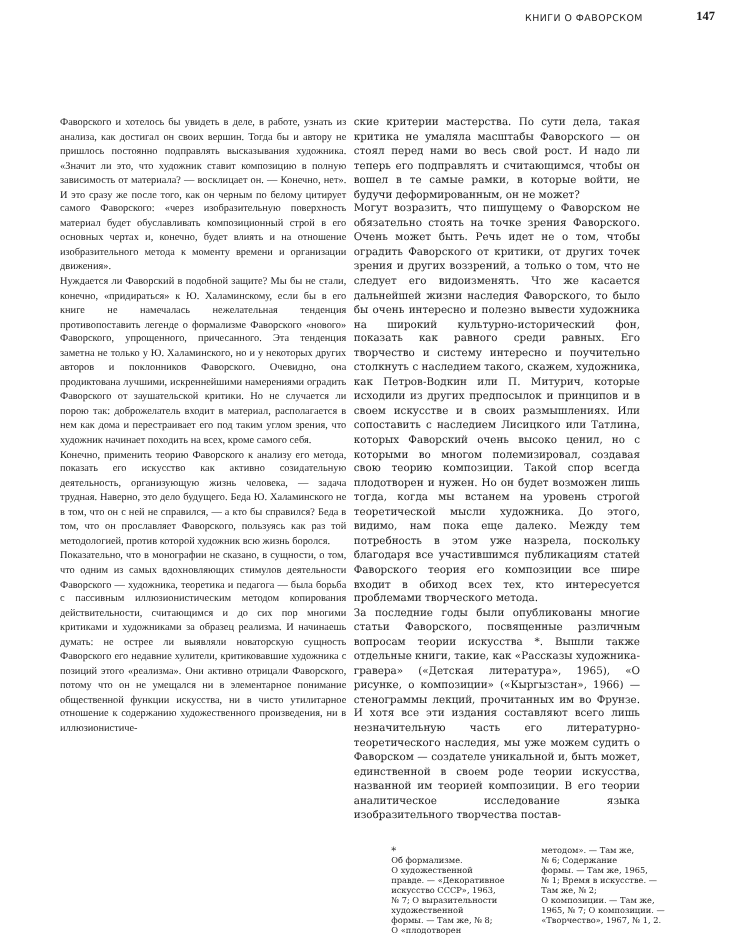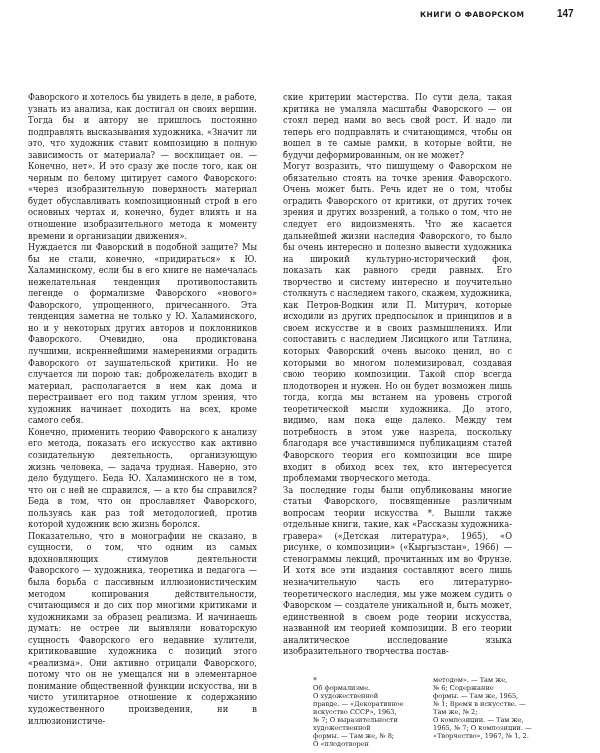--- a/index.html
+++ b/index.html
@@ -1,22 +1,22 @@
 <!DOCTYPE html>
 <html><head>
 <meta charset="utf-8">
 <style>
   html, body { margin:0; padding:0; background:#fff; }
   body { width:600px; height:753px; position:relative; overflow:hidden; font-family:"DejaVu Serif", serif; color:#1a1a1a; }
   .header { position:absolute; top:8px; left:0; width:600px; height:16px; }
-  .running-title { position:absolute; left:420px; top:2px; font-family:"DejaVu Sans", sans-serif; font-weight:bold; font-size:7.5px; letter-spacing:0.4px; }
-  .page-number { position:absolute; left:557px; top:0px; font-family:Liberation Sans, sans-serif; font-weight:bold; font-size:10px; }
+  .running-title { position:absolute; left:420px; top:2px; font-family:"DejaVu Sans", sans-serif; font-weight:normal; font-size:7.5px; letter-spacing:0.4px; }
+  .page-number { position:absolute; left:557px; top:0px; font-family:Liberation Serif, serif; font-weight:bold; font-size:10px; }
   .col { position:absolute; top:92px; width:229px; font-size:8.3px; line-height:11.55px; text-align:justify; }
   .col p { margin:0; text-indent:0; }
-  .col-left { left:28px; }
+  .col-left { left:48px;font-family:Liberation Serif, serif; }
   .col-right { left:283px; }
   .footnotes { position:absolute; top:684px; left:313px; width:240px; font-size:6.6px; line-height:8px; }
   .fn-mark { position:absolute; top:676px; left:313px; font-size:8px; }
   .fn-col { position:absolute; top:0; width:110px; }
   .fn-col-a { left:0; }
   .fn-col-b { left:120px; top:-8px; }
   .fn-col div { white-space:nowrap; }
 </style>
 </head>
 <body>

